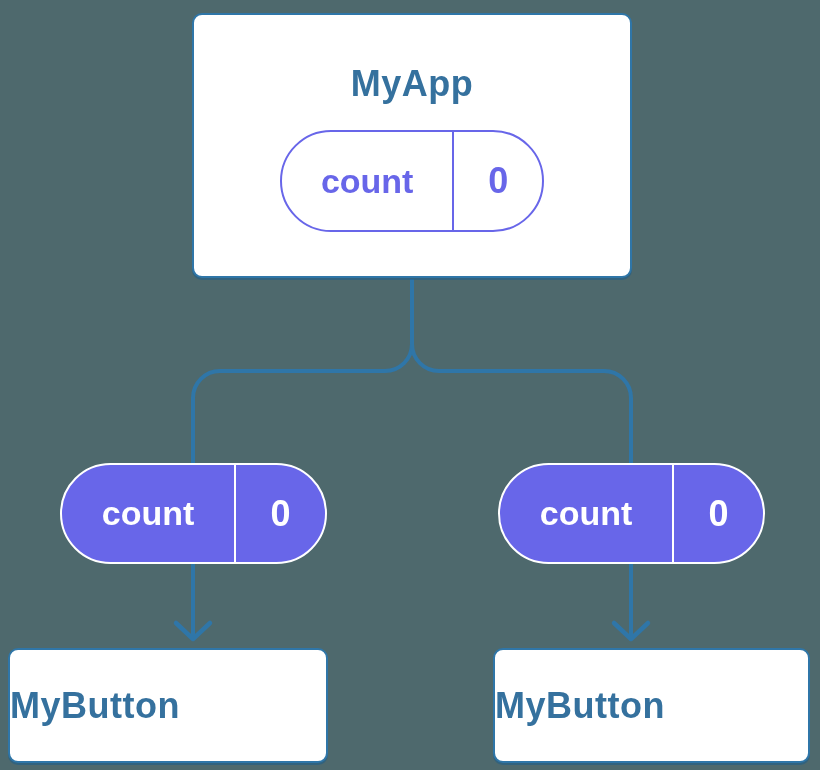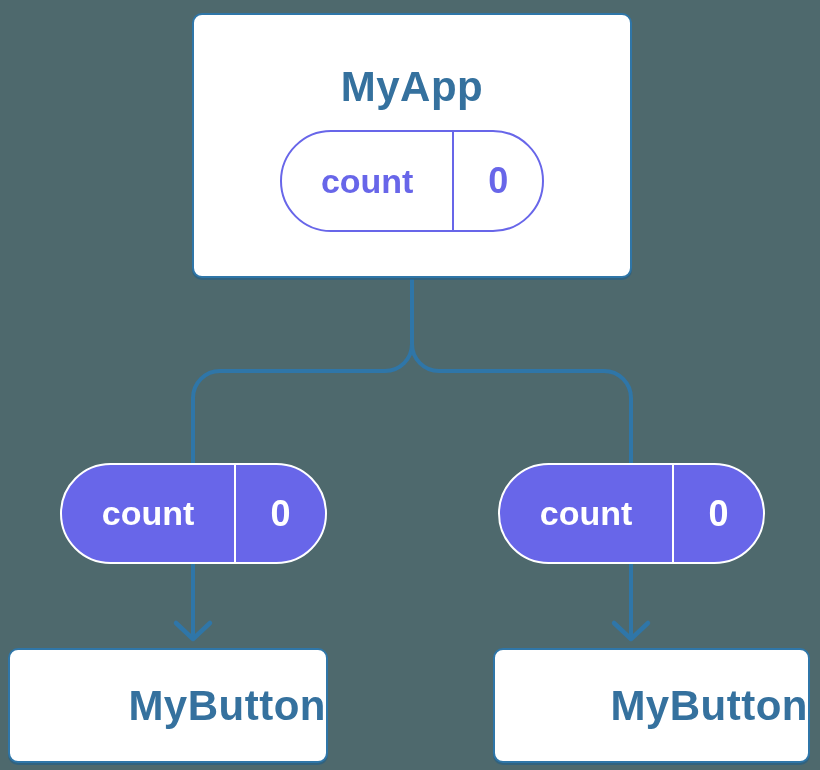--- a/index.html
+++ b/index.html
@@ -45,36 +45,35 @@
   .node {
     position: absolute;
     background: var(--node-bg);
     border: 2px solid var(--node-border);
     border-radius: 10px;
     box-shadow: 0 2px 0 rgba(27, 92, 138, 0.55);
     z-index: 2;
   }
   .node-title {
     color: var(--node-text);
-    font-size: 42px;
+    font-size: 36px;
     font-weight: 600;
     letter-spacing: 0.5px;
     text-align: center;
     white-space: nowrap;
   }
   .root-node {
     left: 192px; top: 13px;
     width: 440px; height: 265px;
   }
   .root-node .node-title { margin-top: 48px; }
   .child-box {
     display: flex;
     align-items: center;
-    justify-content: flex-end;
-    padding-left: 40px;
+    justify-content: flex-start;
   }
   .child-box-left  { left: 8px;   top: 648px; width: 320px; height: 115px; }
   .child-box-right { left: 493px; top: 648px; width: 317px; height: 115px; }
   .pill {
     position: absolute;
     display: flex;
     align-items: stretch;
     border-radius: 51px;
     overflow: hidden;
     z-index: 3;

